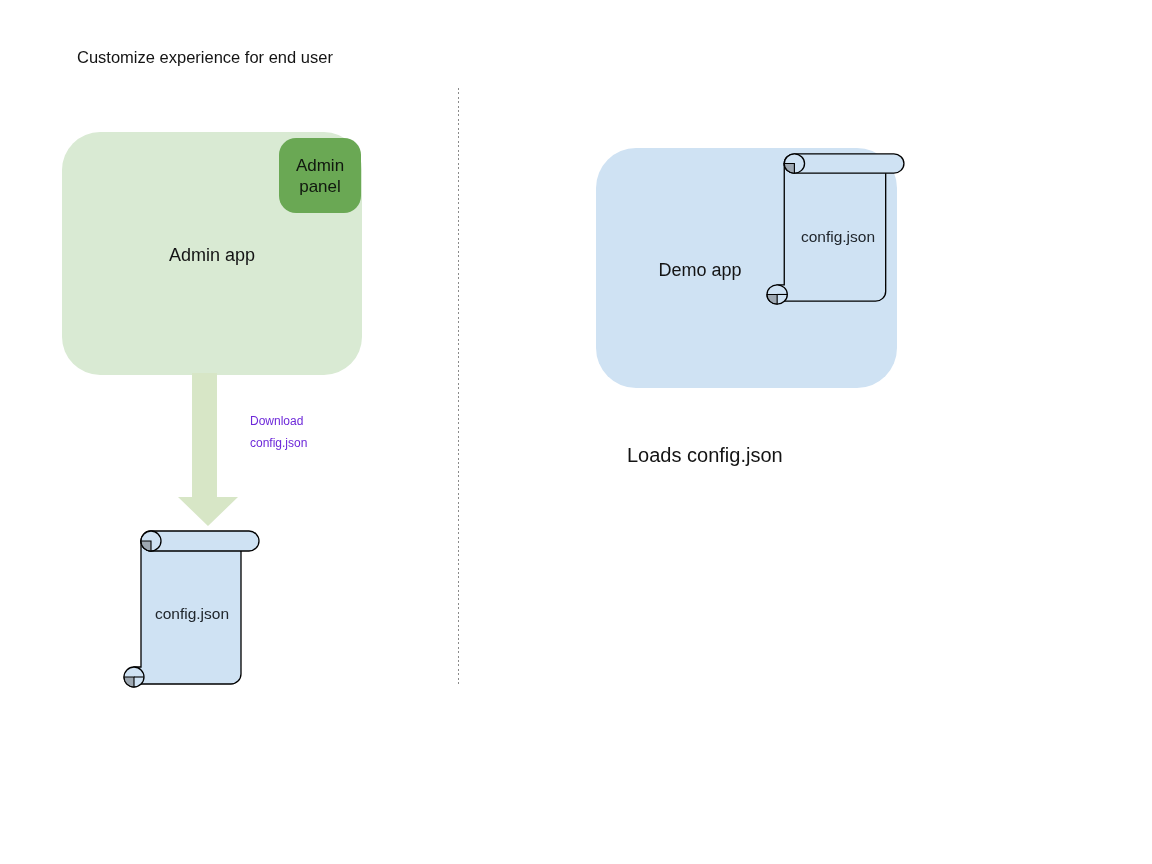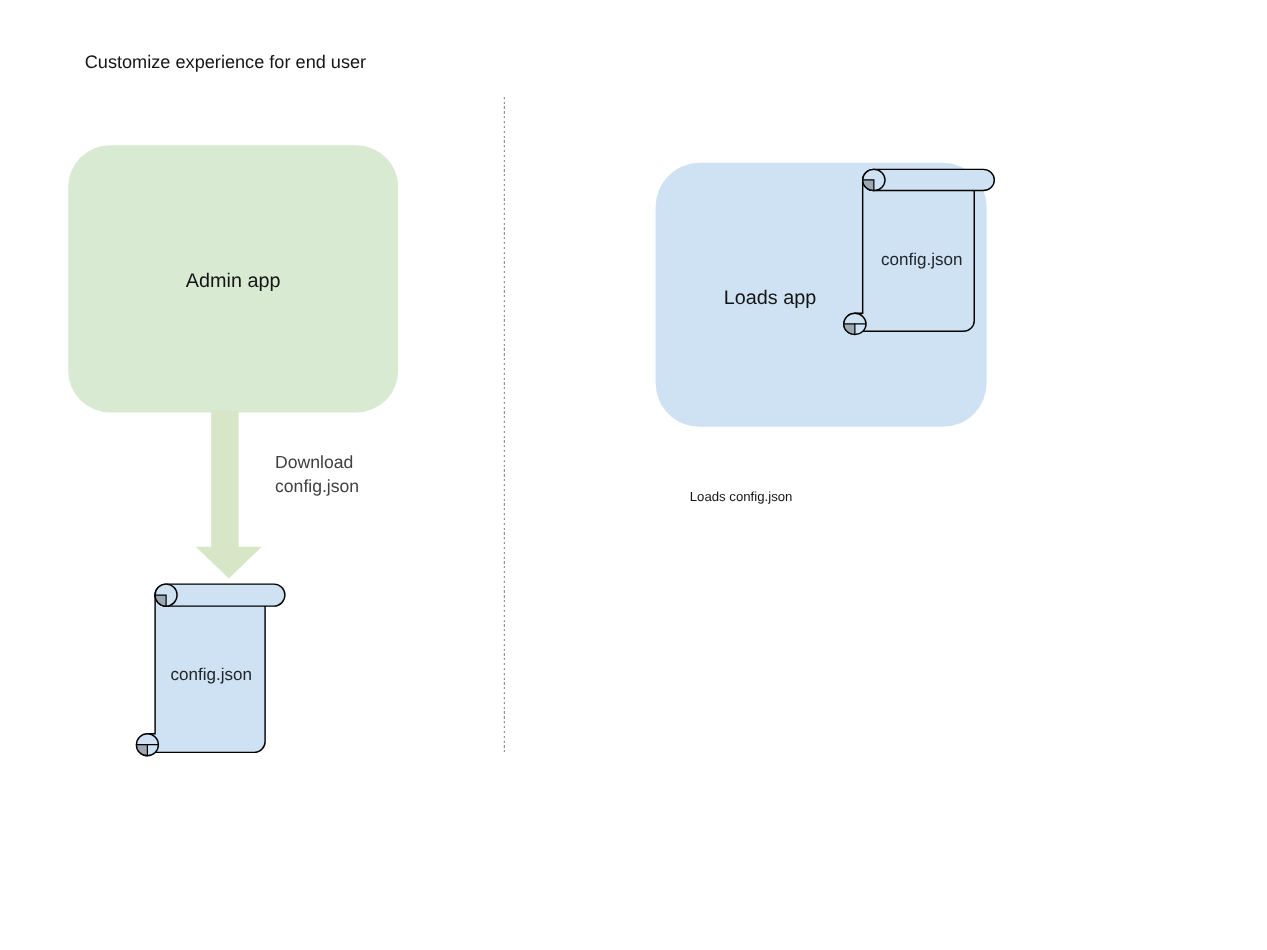--- a/index.html
+++ b/index.html
@@ -55,28 +55,28 @@
   }
   #demo-app-box {
     left: 596px; top: 148px;
     width: 301px; height: 240px;
     background: #cfe2f3;
     border-radius: 40px;
   }
   #download-arrow-svg { left: 176px; top: 373px; }
   .arrow-label {
     left: 250px; top: 410px;
-    font-size: 16px;
+    font-size: 12px;
     line-height: 22px;
-    color: #404040;
+    color: #6d28d9;
     white-space: nowrap;
   }
   #loads-caption {
     left: 627px; top: 444px;
-    font-size: 12px;
+    font-size: 20px;
     color: #141414;
     white-space: nowrap;
   }
   .scroll-label {
     font-size: 15.5px;
     color: #20262c;
     white-space: nowrap;
     transform: translateX(-50%);
   }
   #divider {
@@ -111,41 +111,44 @@
       </symbol>
     </defs>
   </svg>
 
   <div class="abs heading" style="left:77px; top:47px;">Customize experience for end user</div>
 
   <div class="abs app-box" id="admin-app-box"></div>
 
   <div class="abs box-label" style="left:212px; top:245px;text-align:right;">Admin app</div>
 
+  <div class="abs" id="admin-panel-box">
+    <div class="panel-label">Admin panel</div>
+  </div>
 
   <svg class="abs" id="download-arrow-svg" width="64" height="156" viewBox="0 0 64 156">
     <path d="M16,0 H41 V124 H62 L32,153 L2,124 H16 Z" fill="#d7e6c6"></path>
   </svg>
 
   <div class="abs arrow-label">
     <div>Download</div>
     <div>config.json</div>
   </div>
 
   <svg class="abs" style="left:123px; top:529px;" width="140" height="160">
     <use href="#scroll-shape" width="140" height="160"></use>
   </svg>
   <div class="abs scroll-label" style="left:192px; top:605px;">config.json</div>
 
   <div class="abs" id="divider"></div>
 
 
   <div class="abs app-box" id="demo-app-box"></div>
 
-  <div class="abs box-label" style="left:700px; top:260px;">Loads app</div>
+  <div class="abs box-label" style="left:700px; top:260px;">Demo app</div>
 
   <svg class="abs" style="left:766px; top:152px;" width="142" height="154">
     <use href="#scroll-shape" width="142" height="154"></use>
   </svg>
   <div class="abs scroll-label" style="left:838px; top:228px;">config.json</div>
 
   <div class="abs" id="loads-caption">Loads config.json</div>
 
 </div>
 

